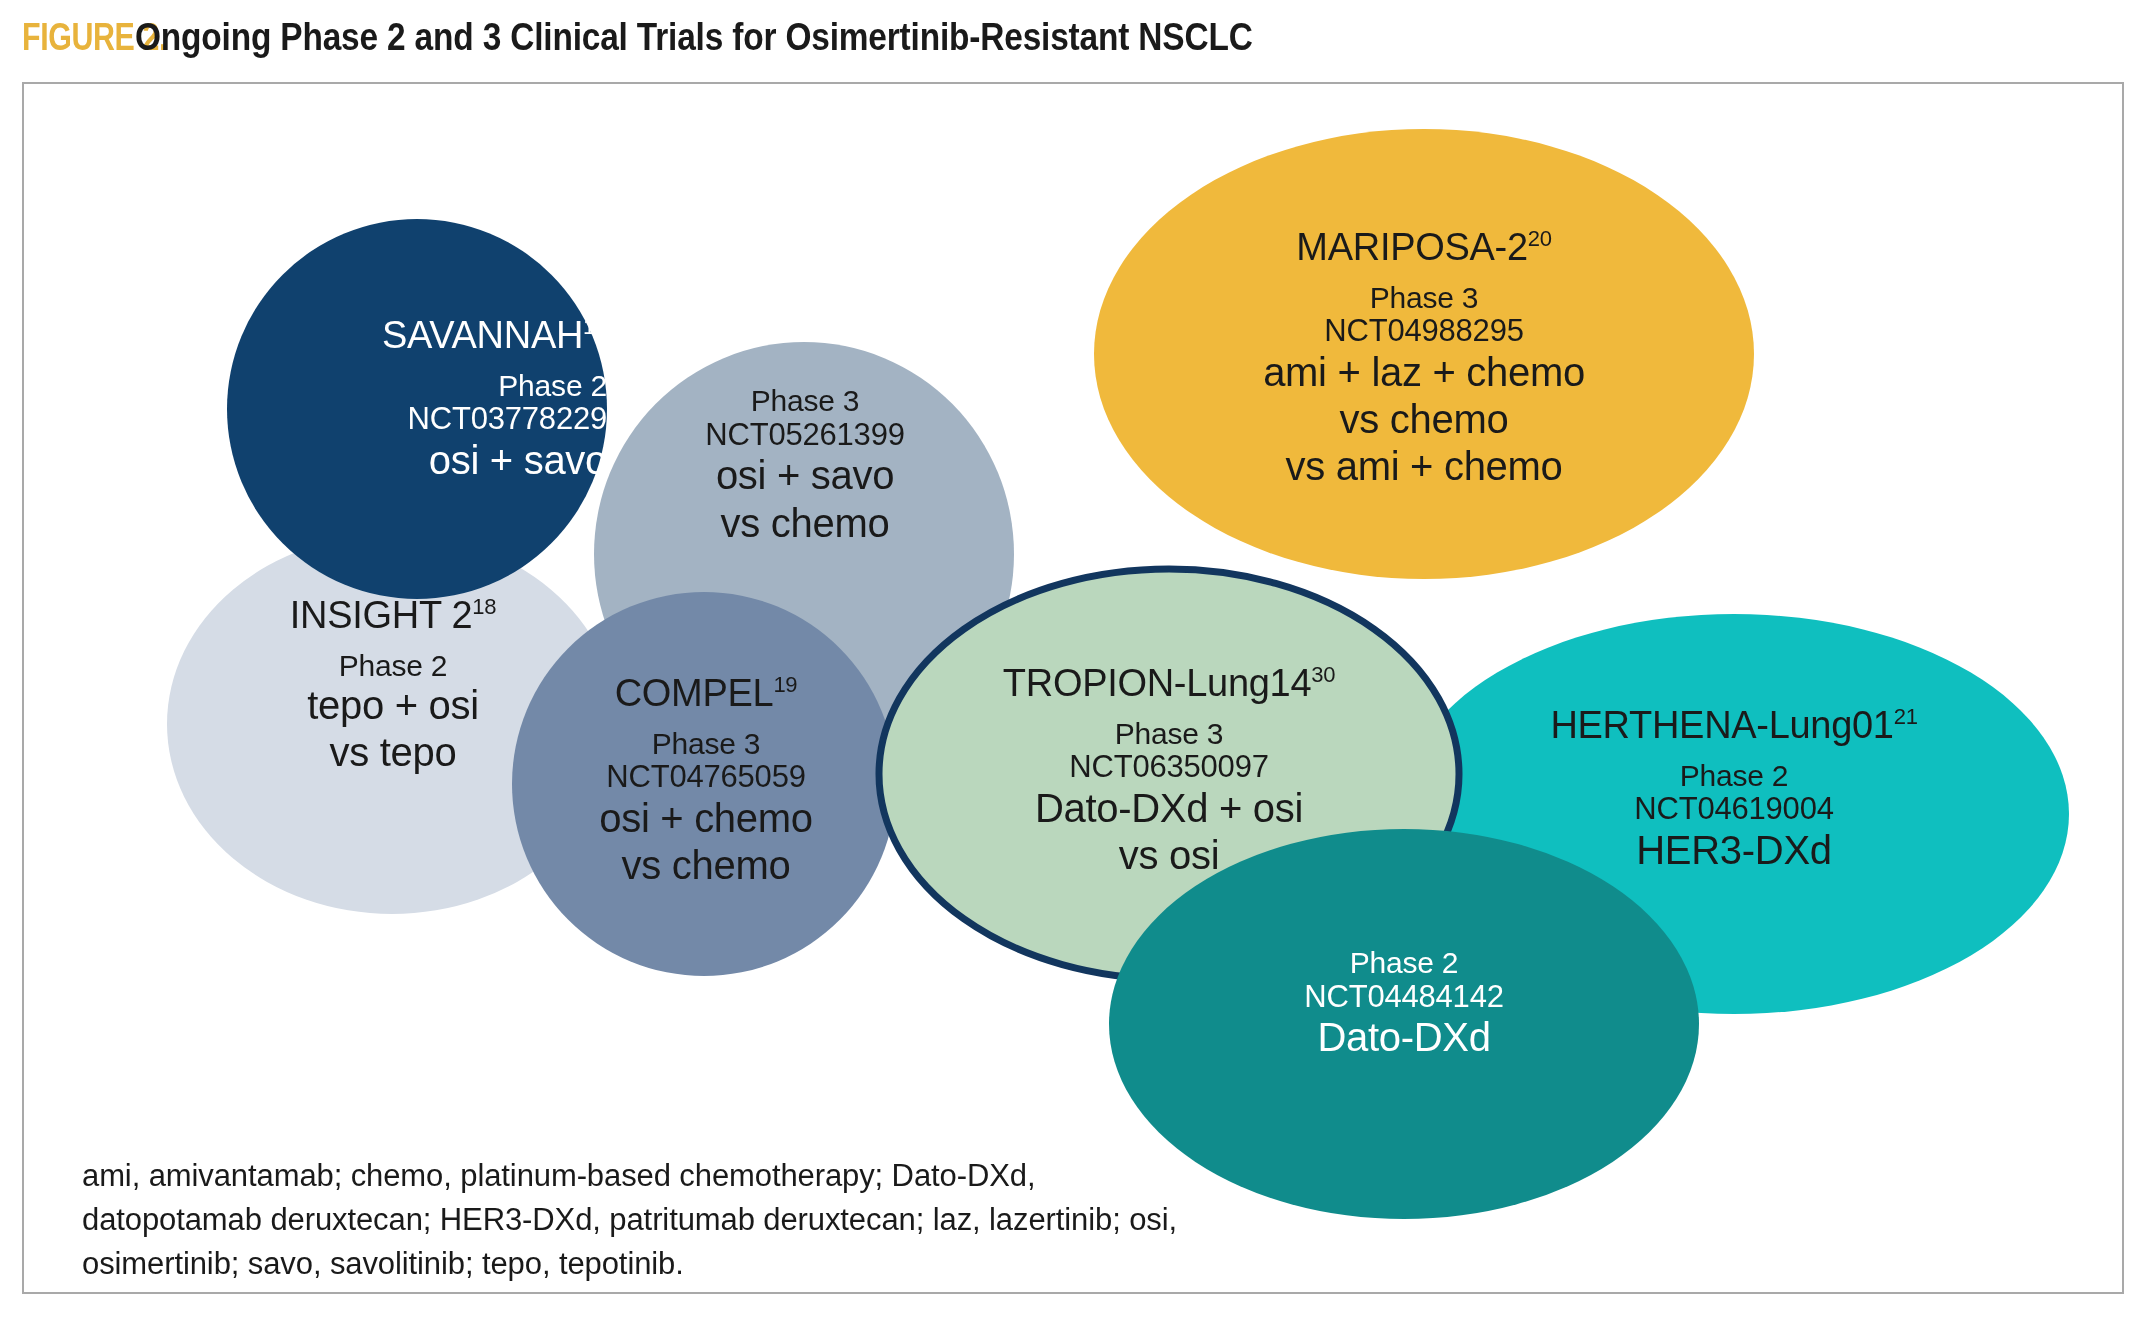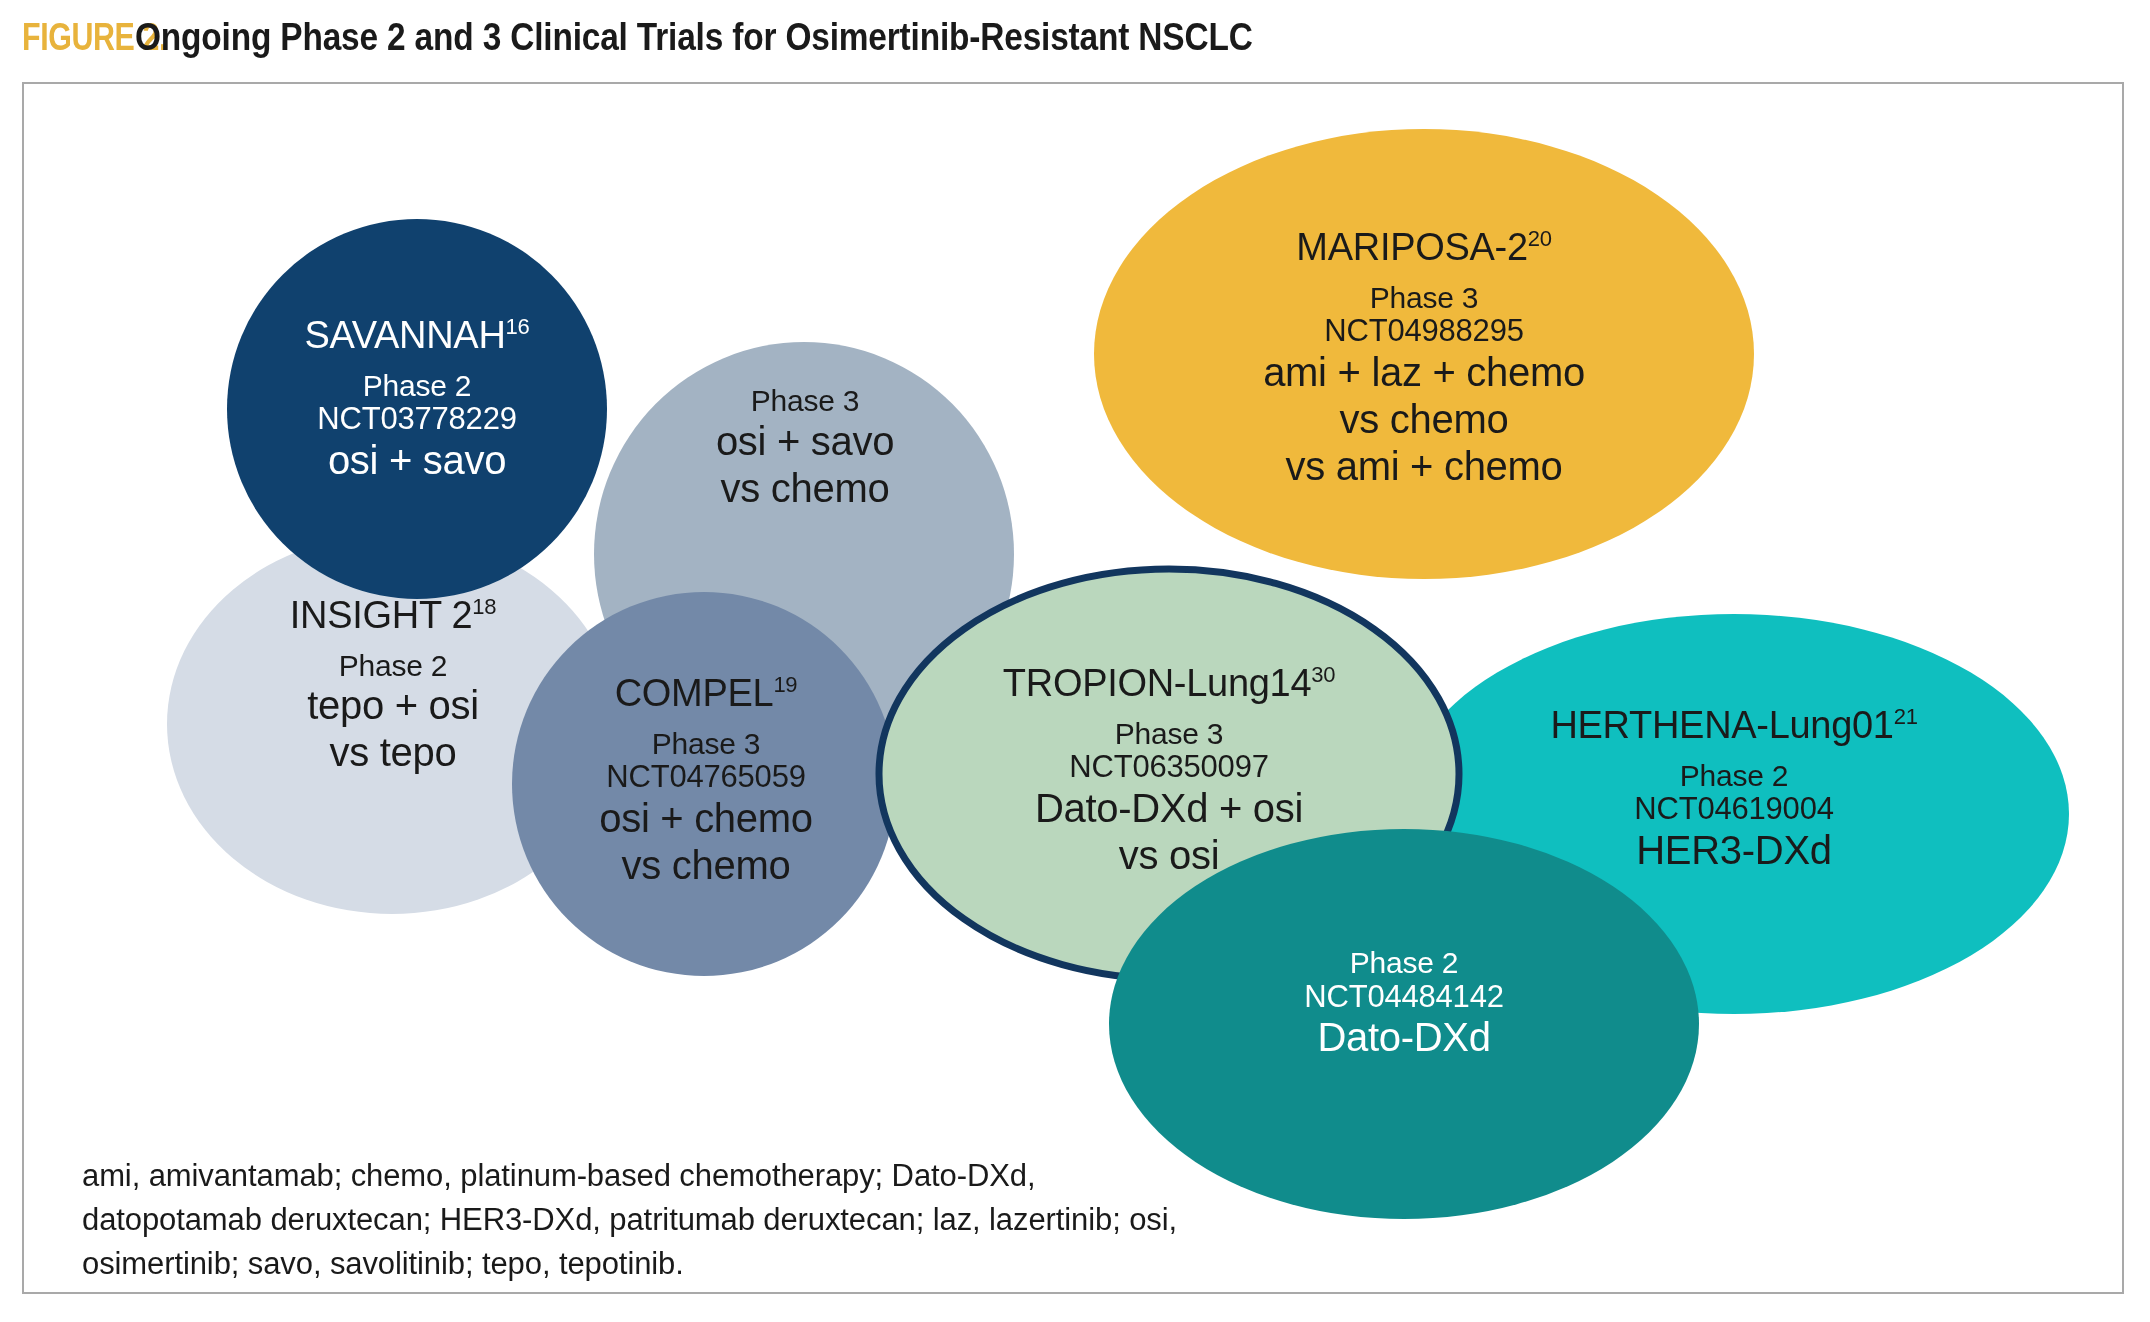--- a/index.html
+++ b/index.html
@@ -132,31 +132,32 @@
       <ellipse cx="368" cy="640" rx="225" ry="190" fill="#D5DCE6"></ellipse>
       <ellipse cx="393" cy="325" rx="190" ry="190" fill="#10416E"></ellipse>
       <ellipse cx="1400" cy="270" rx="330" ry="225" fill="#F0B93C"></ellipse>
       <ellipse cx="1710" cy="730" rx="335" ry="200" fill="#0FBFBF"></ellipse>
       <ellipse cx="680" cy="700" rx="192" ry="192" fill="#7389A8"></ellipse>
       <ellipse cx="1145" cy="690" rx="290" ry="205" fill="#BAD7BD" stroke="#12365E" stroke-width="7"></ellipse>
       <ellipse cx="1380" cy="940" rx="295" ry="195" fill="#108C8C"></ellipse>
     </svg>
   </div>
 
-  <div class="bubble light" style="left:203px; top:230px; width:380px;">
+  <div class="bubble light" style="left:203px; top:230px; width:380px;text-align:right;">
     <div class="name">
       <span>SAVANNAH</span><sup>16</sup>
     </div>
     <div class="meta">Phase 2</div>
     <div class="meta2">NCT03778229</div>
     <div class="tx">osi + savo</div>
   </div>
 
   <div class="bubble dark" style="left:590px; top:288px; width:382px;">
     <div class="meta">Phase 3</div>
+    <div class="meta2">NCT05261399</div>
     <div class="tx">osi + savo
 vs chemo</div>
   </div>
 
   <div class="bubble dark" style="left:178px; top:510px; width:382px;">
     <div class="name">
       <span>INSIGHT 2</span><sup>18</sup>
     </div>
     <div class="meta">Phase 2</div>
     <div class="tx">tepo + osi

